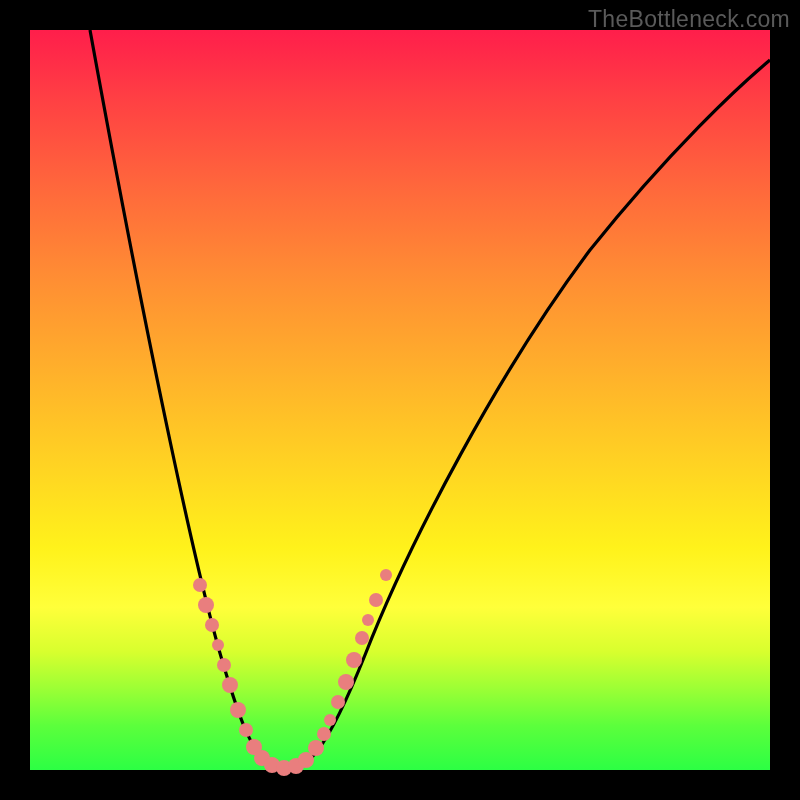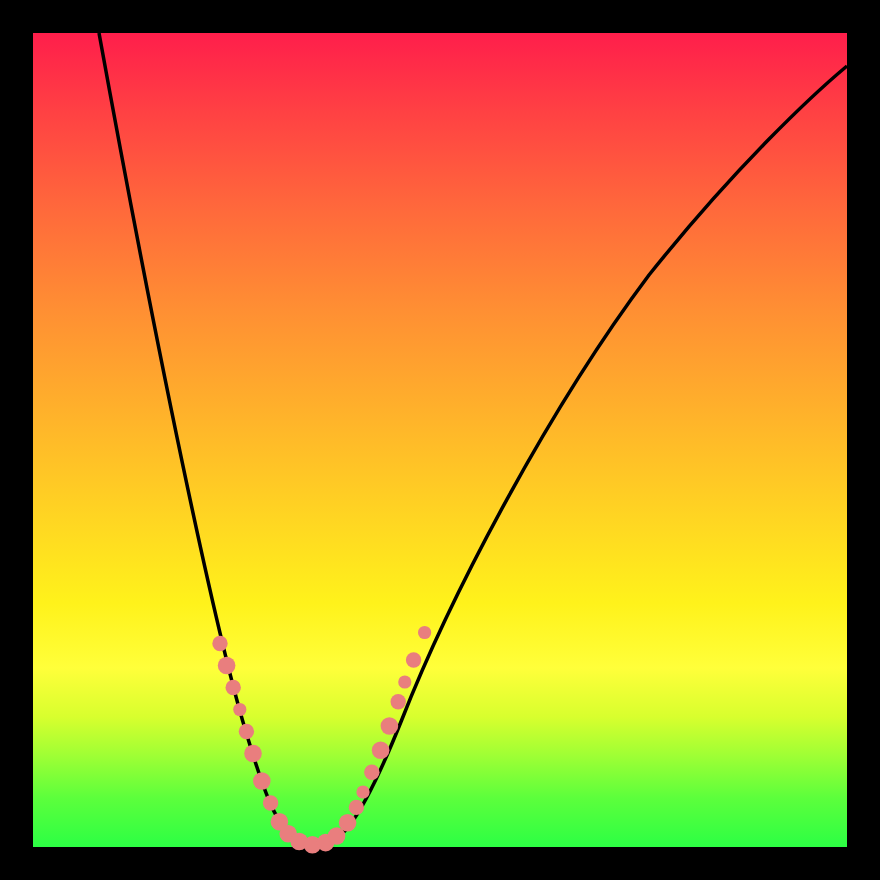--- a/index.html
+++ b/index.html
@@ -93,13 +93,14 @@
           <circle cx="308" cy="672" r="7" class="dot"></circle>
           <circle cx="316" cy="652" r="8" class="dot"></circle>
           <circle cx="324" cy="630" r="8" class="dot"></circle>
           <circle cx="332" cy="608" r="7" class="dot"></circle>
           <circle cx="338" cy="590" r="6" class="dot"></circle>
           <circle cx="346" cy="570" r="7" class="dot"></circle>
           <circle cx="356" cy="545" r="6" class="dot"></circle>
         </g>
     </svg>
   </div>
+  <div class="watermark">TheBottleneck.com</div>
 </div>
 
 </body></html>

